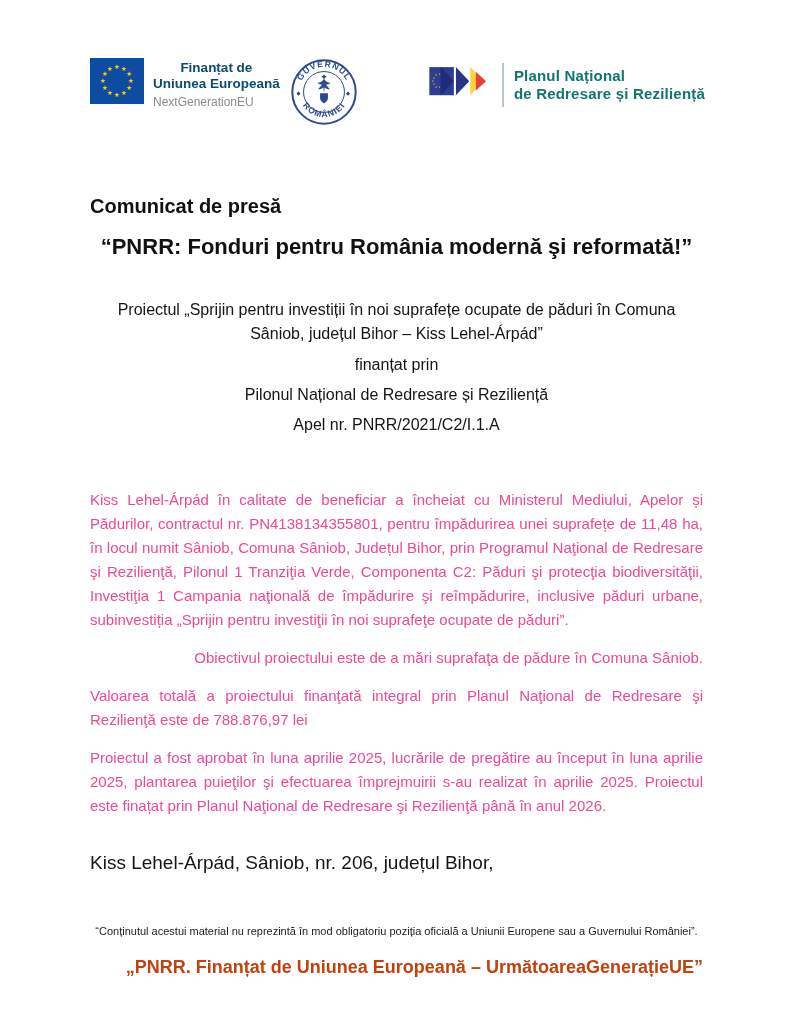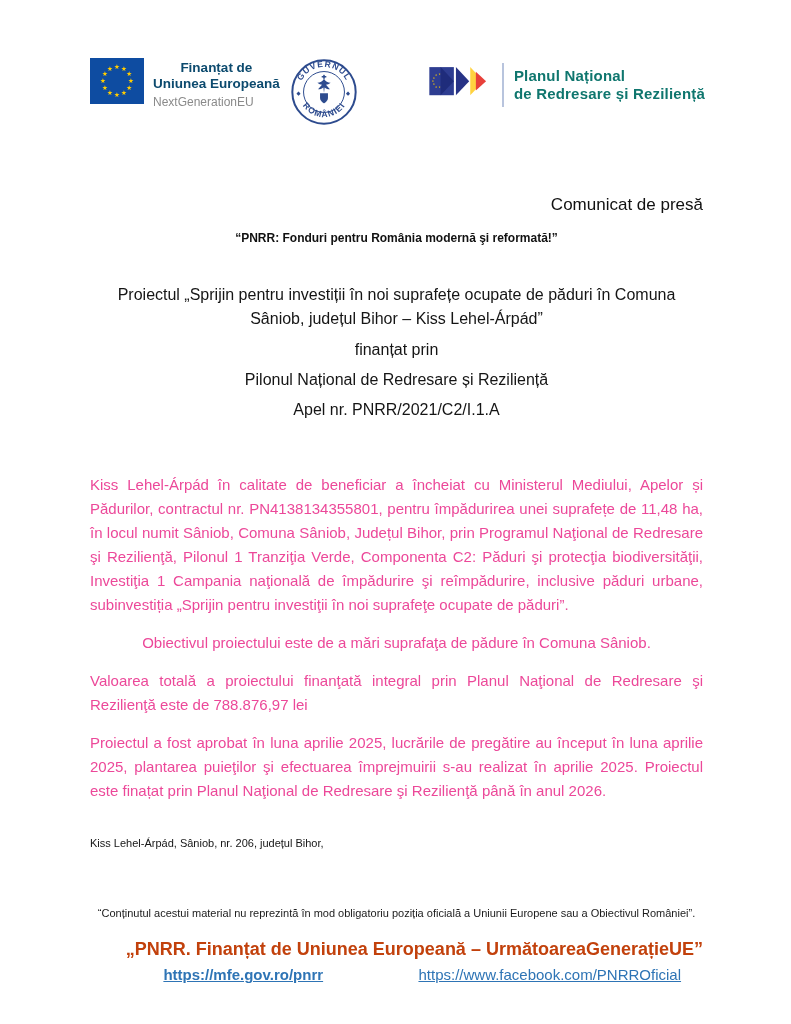--- a/index.html
+++ b/index.html
@@ -24,28 +24,28 @@
   .eu-text .l1,.eu-text .l2{font-size:13.5px;font-weight:bold;color:#0c4a6e;text-align:center;}
   .eu-text .l3{font-size:12px;color:#8a8a8a;margin-top:2px;}
   .gov-seal{width:66px;height:66px;margin-top:1px;margin-left:-60px;}
   .pnrr-logo{display:flex;align-items:center;gap:10px;margin-top:4px;}
   .pnrr-mark{width:64px;height:46px;display:block;}
   .pnrr-divider{width:1.5px;height:44px;background:#b8c4dd;}
   .pnrr-text{line-height:1.18;}
   .pnrr-text div{font-size:15px;font-weight:bold;color:#0f766e;letter-spacing:.2px;}
   
   .content{position:absolute;top:195px;left:90px;width:613px;}
-  .doc-title{font-size:17px;font-weight:normal;text-align:right;color:#111;margin:0 0 16px 0;}
-  .doc-subtitle{font-size:12px;font-weight:bold;text-align:center;color:#111;margin:0 0 38px 0;}
+  .doc-title{font-size:20px;font-weight:bold;text-align:left;color:#111;margin:0 0 16px 0;}
+  .doc-subtitle{font-size:22px;font-weight:bold;text-align:center;color:#111;margin:0 0 38px 0;}
   .project-block{text-align:center;font-size:16px;line-height:1.52;color:#151515;margin:0 0 50px 0;}
   .project-block div{margin:6px;}
   .body-par{font-size:15px;line-height:1.6;text-align:justify;margin:0 0 14px 0;color:#ec4899;}
-  .single{text-align:center;}
+  .single{text-align:right;}
   .contact{margin-top:34px;}
-  .contact p{font-size:11px;margin:0 0 20px 0;color:#151515;}
+  .contact p{font-size:19px;margin:0 0 20px 0;color:#151515;}
   
   .footer{position:absolute;left:90px;right:88px;bottom:40px;}
   .disclaimer{font-size:11px;color:#1b1b1b;text-align:center;margin:0 0 20px 0;}
   .tagline{font-size:18px;font-weight:bold;text-align:right;color:#c2410c;margin:0 0 6px 0;}
   .links-row{display:flex;}
   .links-row .half{flex:1;text-align:center;}
   a.doc-link{color:#2e74b5;text-decoration:underline;font-size:15px;cursor:pointer;}
   a.doc-link.bold{font-weight:bold;}
 </style>
 </head>
@@ -148,25 +148,17 @@
     <p class="body-par single">Obiectivul proiectului este de a mări suprafaţa de pădure în Comuna Sâniob.</p>
     <p class="body-par">Valoarea totală a proiectului finanţată integral prin Planul Naţional de Redresare şi Rezilienţă este de 788.876,97 lei</p>
     <p class="body-par">Proiectul a fost aprobat în luna aprilie 2025, lucrările de pregătire au început în luna aprilie 2025, plantarea puieţilor şi efectuarea împrejmuirii s-au realizat în aprilie 2025. Proiectul este finațat prin Planul Naţional de Redresare şi Rezilienţă până în anul 2026.</p>
 
     <div class="contact">
       <p>Kiss Lehel-Árpád, Sâniob, nr. 206, județul Bihor,</p>
     </div>
   </div>
 
   <div class="footer">
-    <p class="disclaimer">“Conținutul acestui material nu reprezintă în mod obligatoriu poziția oficială a Uniunii Europene sau a Obiectivul României”.</p>
+    <p class="disclaimer">“Conținutul acestui material nu reprezintă în mod obligatoriu poziția oficială a Uniunii Europene sau a Guvernului României”.</p>
     <p class="tagline">„PNRR. Finanțat de Uniunea Europeană – UrmătoareaGenerațieUE”</p>
-    <div class="links-row">
-      <div class="half">
-        <a class="doc-link bold">https://mfe.gov.ro/pnrr</a>
-      </div>
-      <div class="half">
-        <a class="doc-link">https://www.facebook.com/PNRROficial</a>
-      </div>
-    </div>
   </div>
 
 </div>
 
 </body></html>

